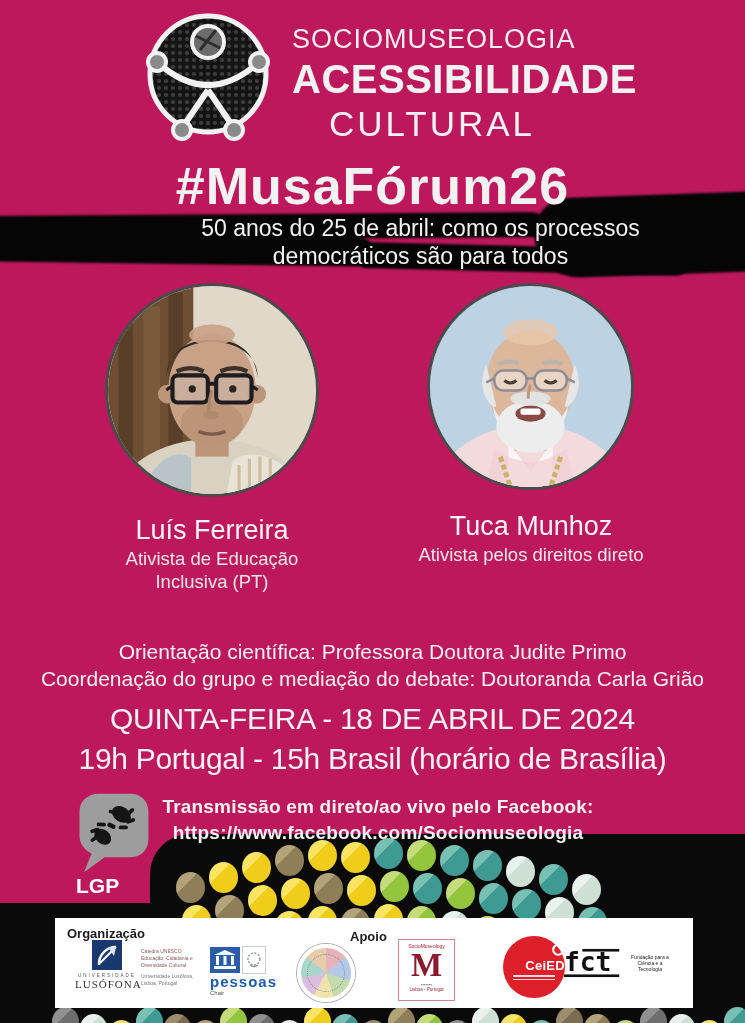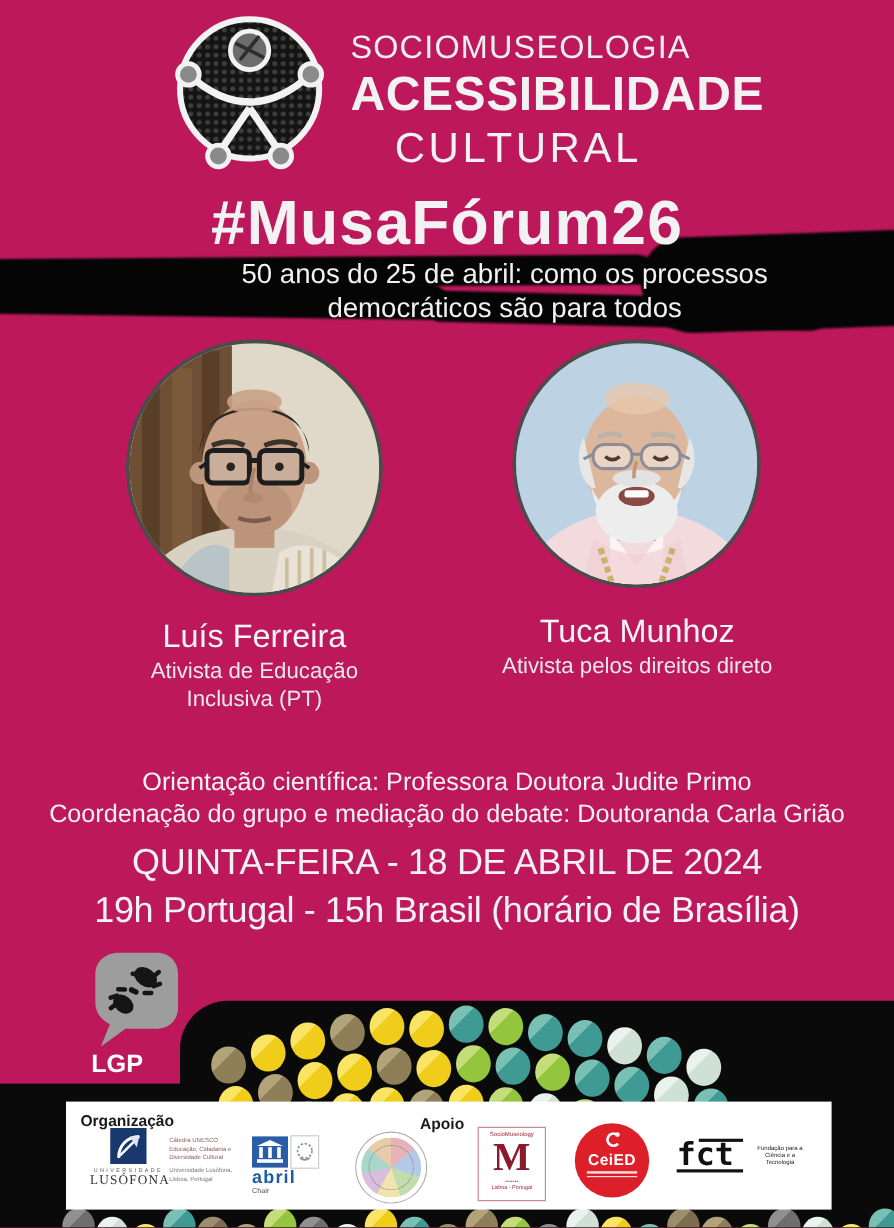--- a/index.html
+++ b/index.html
@@ -69,21 +69,21 @@
   .unesco .chair{font-size:6px;color:#555;}
   .minom{left:242px;top:26px;width:50px;height:50px;border-radius:50%;
      background:conic-gradient(#e7b3ba 0 14%,#b3c9e6 14% 30%,#c3dcae 30% 45%,#f0e3ad 45% 58%,#d9bede 58% 72%,#a8d6cb 72% 86%,#e7ccaa 86% 100%);
      border:4px solid #fff;box-shadow:0 0 0 1px #aaa;}
   .minom:after{content:"";position:absolute;inset:6px;border-radius:50%;border:1px dotted rgba(120,120,120,.8);}
   .mlogo{left:343px;top:21px;width:55px;height:60px;border:1px solid #c98a93;background:#fff;text-align:center;}
   .mlogo .top{font-size:5px;color:#9e2233;margin-top:3px;}
   .mlogo .M{font-family:"Liberation Serif",serif;font-size:33px;line-height:33px;font-weight:700;color:#8b1a2d;}
   .mlogo .sm{font-size:4.5px;color:#888;line-height:5px;}
   .mlogo .pt{font-size:4.5px;color:#9e2233;}
-  .ceied{left:424px;top:18px;width:62px;height:62px;border-radius:50%;background:#dd1f2a;text-align:center;color:#fff;}
+  .ceied{left:448px;top:18px;width:62px;height:62px;border-radius:50%;background:#dd1f2a;text-align:right;color:#fff;}
   .ceied .nm{font-size:13px;font-weight:700;margin-top:6px;letter-spacing:.3px;}
   .ceied .lines i{display:block;height:1.5px;background:rgba(255,255,255,.85);margin:2px 10px 0;}
   .fct{left:508px;top:28px;display:flex;gap:5px;align-items:center;text-align:center;}
   .fct .sub{font-size:5px;line-height:6px;color:#222;width:48px;}
 </style>
 </head>
 <body>
 
 <div class="poster">
 
@@ -222,20 +222,24 @@
           <rect x="2" y="-13" width="4" height="10" rx="2" transform="rotate(12)"></rect>
           <rect x="7" y="-11" width="4" height="10" rx="2" transform="rotate(32)"></rect>
           <rect x="11" y="-7" width="4" height="10" rx="2" transform="rotate(52)"></rect>
           <rect x="13" y="-1" width="4" height="9" rx="2" transform="rotate(75)"></rect>
         </g>
       </g>
     </svg>
     <div class="lgp-label">LGP</div>
   </div>
 
+  <div class="abs ctr fbtext">
+    <div>Transmissão em direto/ao vivo pelo Facebook:</div>
+    <div>https://www.facebook.com/Sociomuseologia</div>
+  </div>
 
   <div id="dots" class="abs dots">
       <div class="dot" style="left: 176px; top: 872px; background: linear-gradient(135deg, rgb(179, 163, 121) 0px, rgb(179, 163, 121) 38%, rgb(143, 127, 88) 38%);"></div>
       <div class="dot" style="left: 182px; top: 905px; background: linear-gradient(135deg, rgb(249, 229, 99) 0px, rgb(249, 229, 99) 38%, rgb(240, 205, 26) 38%);"></div>
       <div class="dot" style="left: 209px; top: 862px; background: linear-gradient(135deg, rgb(249, 229, 99) 0px, rgb(249, 229, 99) 38%, rgb(240, 205, 26) 38%);"></div>
       <div class="dot" style="left: 215px; top: 895px; background: linear-gradient(135deg, rgb(179, 163, 121) 0px, rgb(179, 163, 121) 38%, rgb(143, 127, 88) 38%);"></div>
       <div class="dot" style="left: 242px; top: 852px; background: linear-gradient(135deg, rgb(249, 229, 99) 0px, rgb(249, 229, 99) 38%, rgb(240, 205, 26) 38%);"></div>
       <div class="dot" style="left: 248px; top: 885px; background: linear-gradient(135deg, rgb(249, 229, 99) 0px, rgb(249, 229, 99) 38%, rgb(240, 205, 26) 38%);"></div>
       <div class="dot" style="left: 242px; top: 918px; background: linear-gradient(135deg, rgb(179, 163, 121) 0px, rgb(179, 163, 121) 38%, rgb(143, 127, 88) 38%);"></div>
       <div class="dot" style="left: 275px; top: 845px; background: linear-gradient(135deg, rgb(179, 163, 121) 0px, rgb(179, 163, 121) 38%, rgb(143, 127, 88) 38%);"></div>
@@ -328,21 +332,21 @@
             <rect x="0" y="16" width="22" height="3"></rect>
           </svg>
         </div>
         <div class="cbox">
           <svg width="16" height="18" viewBox="0 0 16 18">
             <circle cx="8" cy="8" r="6" fill="none" stroke="#8a93a6" stroke-width="1.4" stroke-dasharray="2 1.5"></circle>
             <path d="M4,14 q4,3 8,0" stroke="#8a93a6" stroke-width="1.4" fill="none"></path>
           </svg>
         </div>
       </div>
-      <div class="word">abril</div>
+      <div class="word">pessoas</div>
       <div class="chair">Chair</div>
     </div>
 
     <div class="logo minom"></div>
 
     <div class="logo mlogo">
       <div class="top">SocioMuseology</div>
       <div class="M">M</div>
       <div class="sm">▪▪▪▪▪▪▪</div>
       <div class="pt">Lisboa - Portugal</div>

